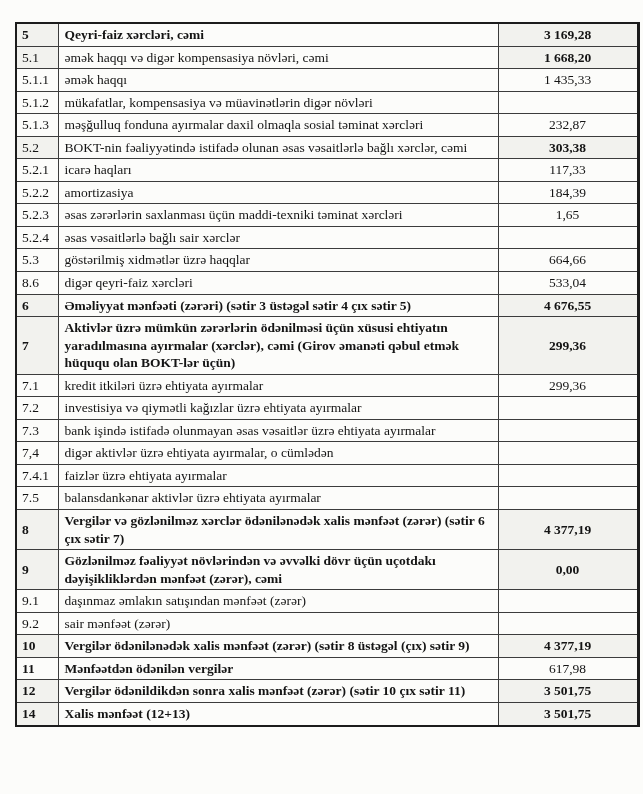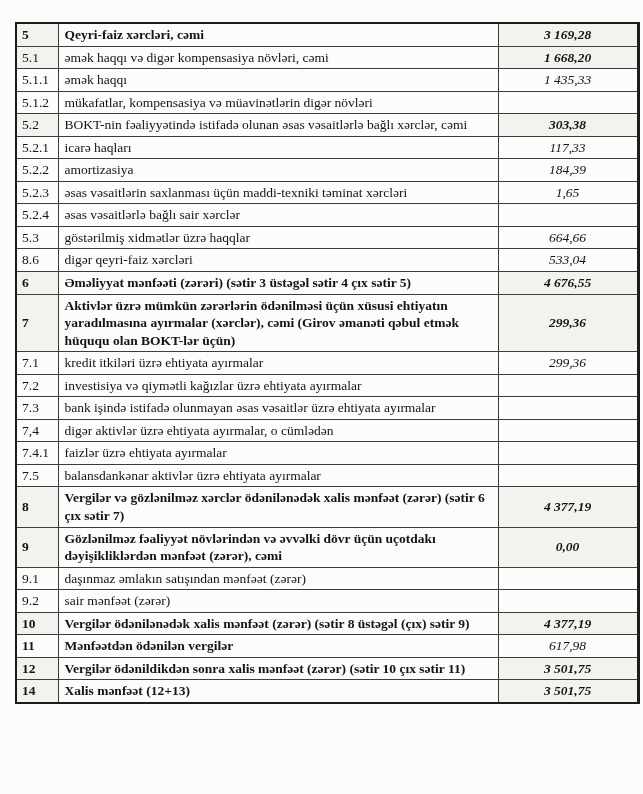--- a/index.html
+++ b/index.html
@@ -28,21 +28,21 @@
   td {
     border: 1px solid var(--grid);
     padding: 2px 6px;
     font-size: 13.5px;
     line-height: 1.3;
     vertical-align: middle;
     overflow: hidden;
   }
   td.num { width: 42px; padding-left: 5px; padding-right: 2px; }
   td.lbl { width: 440px; }
-  td.val { width: 140px; text-align: center; font-style: italic; }
+  td.val { width: 140px; text-align: center; }
   .b { font-weight: bold; }
   .sh { background: var(--shade); }
 </style>
 </head>
 <body>
 
 <div class="page">
   <table class="report">
     <tbody>
         <tr>
@@ -59,37 +59,42 @@
           <td class="num">5.1.1</td>
           <td class="lbl">əmək haqqı</td>
           <td class="val">1 435,33</td>
         </tr>
         <tr>
           <td class="num">5.1.2</td>
           <td class="lbl">mükafatlar, kompensasiya və müavinətlərin digər növləri</td>
           <td class="val"></td>
         </tr>
         <tr>
+          <td class="num">5.1.3</td>
+          <td class="lbl">məşğulluq fonduna ayırmalar daxil olmaqla sosial təminat xərcləri</td>
+          <td class="val">232,87</td>
+        </tr>
+        <tr>
           <td class="num sh">5.2</td>
           <td class="lbl">BOKT-nin fəaliyyətində istifadə olunan əsas vəsaitlərlə bağlı xərclər, cəmi</td>
           <td class="val b sh">303,38</td>
         </tr>
         <tr>
           <td class="num">5.2.1</td>
           <td class="lbl">icarə haqları</td>
           <td class="val">117,33</td>
         </tr>
         <tr>
           <td class="num">5.2.2</td>
           <td class="lbl">amortizasiya</td>
           <td class="val">184,39</td>
         </tr>
         <tr>
           <td class="num">5.2.3</td>
-          <td class="lbl">əsas vəsaitlərin saxlanması üçün maddi-texniki təminat xərcləri</td>
+          <td class="lbl">əsas zərərlərin saxlanması üçün maddi-texniki təminat xərcləri</td>
           <td class="val">1,65</td>
         </tr>
         <tr>
           <td class="num">5.2.4</td>
           <td class="lbl">əsas vəsaitlərlə bağlı sair xərclər</td>
           <td class="val"></td>
         </tr>
         <tr>
           <td class="num">5.3</td>
           <td class="lbl">göstərilmiş xidmətlər üzrə haqqlar</td>

